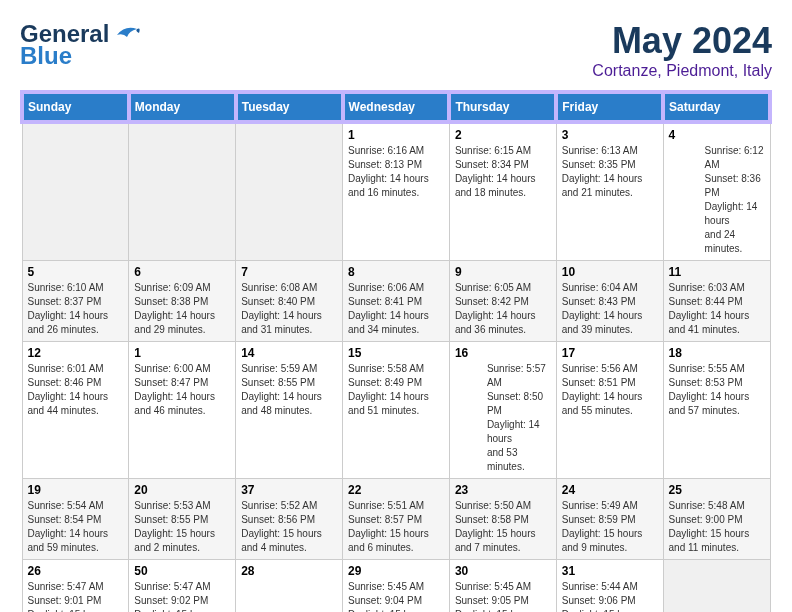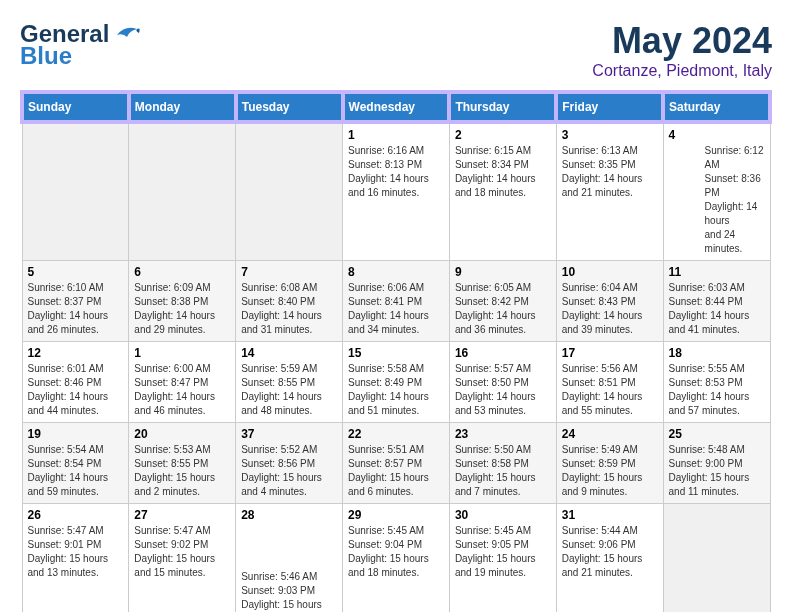--- a/index.html
+++ b/index.html
@@ -215,21 +215,21 @@
         </td>
         <td>
           <div class="day-number">15</div>
           <div class="day-info" style="white-space: pre-line;">Sunrise: 5:58 AM
 Sunset: 8:49 PM
 Daylight: 14 hours
 and 51 minutes.</div>
         </td>
         <td>
           <div class="day-number">16</div>
-          <div class="day-info" style="white-space: pre-line;">Sunrise: 5:57 AM
+          <div class="day-info" style="white-space: pre-line; margin-left: 32px;">Sunrise: 5:57 AM
 Sunset: 8:50 PM
 Daylight: 14 hours
 and 53 minutes.</div>
         </td>
         <td>
           <div class="day-number">17</div>
           <div class="day-info" style="white-space: pre-line;">Sunrise: 5:56 AM
 Sunset: 8:51 PM
 Daylight: 14 hours
 and 55 minutes.</div>
@@ -295,21 +295,21 @@
       </tr>
       <tr>
         <td>
           <div class="day-number">26</div>
           <div class="day-info" style="white-space: pre-line;">Sunrise: 5:47 AM
 Sunset: 9:01 PM
 Daylight: 15 hours
 and 13 minutes.</div>
         </td>
         <td>
-          <div class="day-number">27</div>
+          <div class="day-number">50</div>
           <div class="day-info" style="white-space: pre-line;">Sunrise: 5:47 AM
 Sunset: 9:02 PM
 Daylight: 15 hours
 and 15 minutes.</div>
         </td>
         <td>
           <div class="day-number">28</div>
           <div class="day-info" style="white-space: pre-line; margin-top: 48px;">Sunrise: 5:46 AM
 Sunset: 9:03 PM
 Daylight: 15 hours

